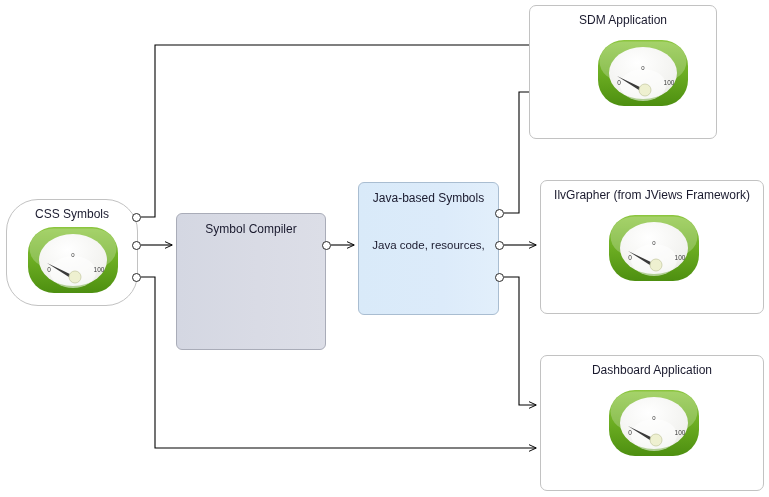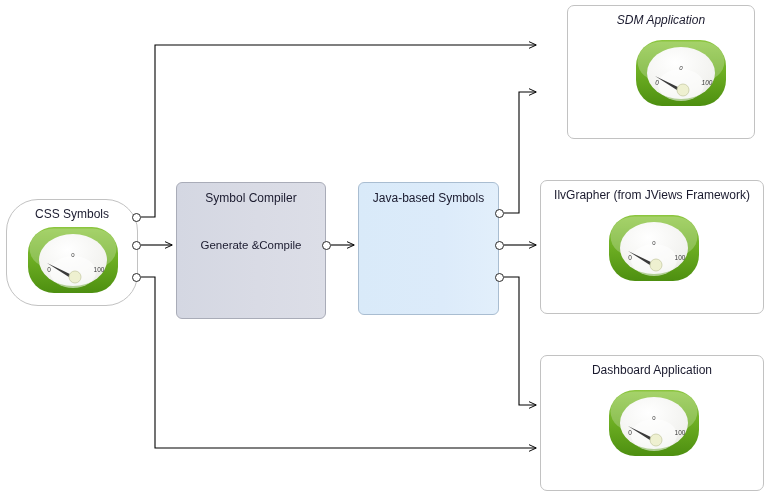--- a/index.html
+++ b/index.html
@@ -27,20 +27,21 @@
     box-sizing:border-box;
     border:1px solid #b9b9b9;
     border-radius:7px;
     background:#ffffff;
   }
   .node.plain{ border-color:#c2c2c2; }
   .node.grey{
     background:linear-gradient(to right,#d4d7e2 0%,#d9dbe5 55%,#dcdee7 100%);
     border:1px solid #a9acb8;
     border-radius:6px;
+    margin-top:31px;
   }
   .node.blue{
     background:linear-gradient(to right,#d9eaf9 0%,#dcebfa 60%,#e2effb 100%);
     border:1px solid #a9bdd1;
     border-radius:6px;
   }
   .node-title{
     position:absolute;
     left:0; right:0;
     text-align:center;
@@ -130,32 +131,32 @@
         <circle cx="50" cy="53" r="6" fill="#eef0d0" stroke="#c8cba6" stroke-width="0.8"></circle>
       </svg>
     </div>
   </div>
   <div class="port" style="left:132px; top:213px;"></div>
   <div class="port" style="left:132px; top:241px;"></div>
   <div class="port" style="left:132px; top:273px;"></div>
 
   <div class="node grey" style="left:176px; top:182px; width:150px; height:137px;">
     <div class="node-title" style="top:8px;">Symbol Compiler</div>
-    <div class="node-sub" style="top:55px;">Generate &amp;Compile</div>
   </div>
   <div class="port" style="left:322px; top:241px;"></div>
 
   <div class="node blue" style="left:358px; top:182px; width:141px; height:133px;">
     <div class="node-title" style="top:8px;">Java-based Symbols</div>
+    <div class="node-sub" style="top:55px;">Java code, resources,</div>
   </div>
   <div class="port" style="left:495px; top:209px;"></div>
   <div class="port" style="left:495px; top:241px;"></div>
   <div class="port" style="left:495px; top:273px;"></div>
 
-  <div class="node plain" style="left:567px; top:5px; width:188px; height:134px;font-style:italic;">
+  <div class="node plain" style="left:529px; top:5px; width:188px; height:134px;">
     <div class="node-title" style="top:7px;">SDM Application</div>
     <div class="gauge" style="left:65px; top:31px; width:96px; height:72px;">
       <svg viewBox="0 0 96 72" width="96" height="72" xmlns="http://www.w3.org/2000/svg">
         <defs>
           <linearGradient id="g2ring" x1="0" y1="0" x2="0" y2="1">
             <stop offset="0" stop-color="#8cc63f"></stop>
               <stop offset="0.45" stop-color="#6fb024"></stop>
             <stop offset="1" stop-color="#4d8f10"></stop>
           </linearGradient>
           <radialGradient id="g2face" cx="0.42" cy="0.3" r="0.85">

